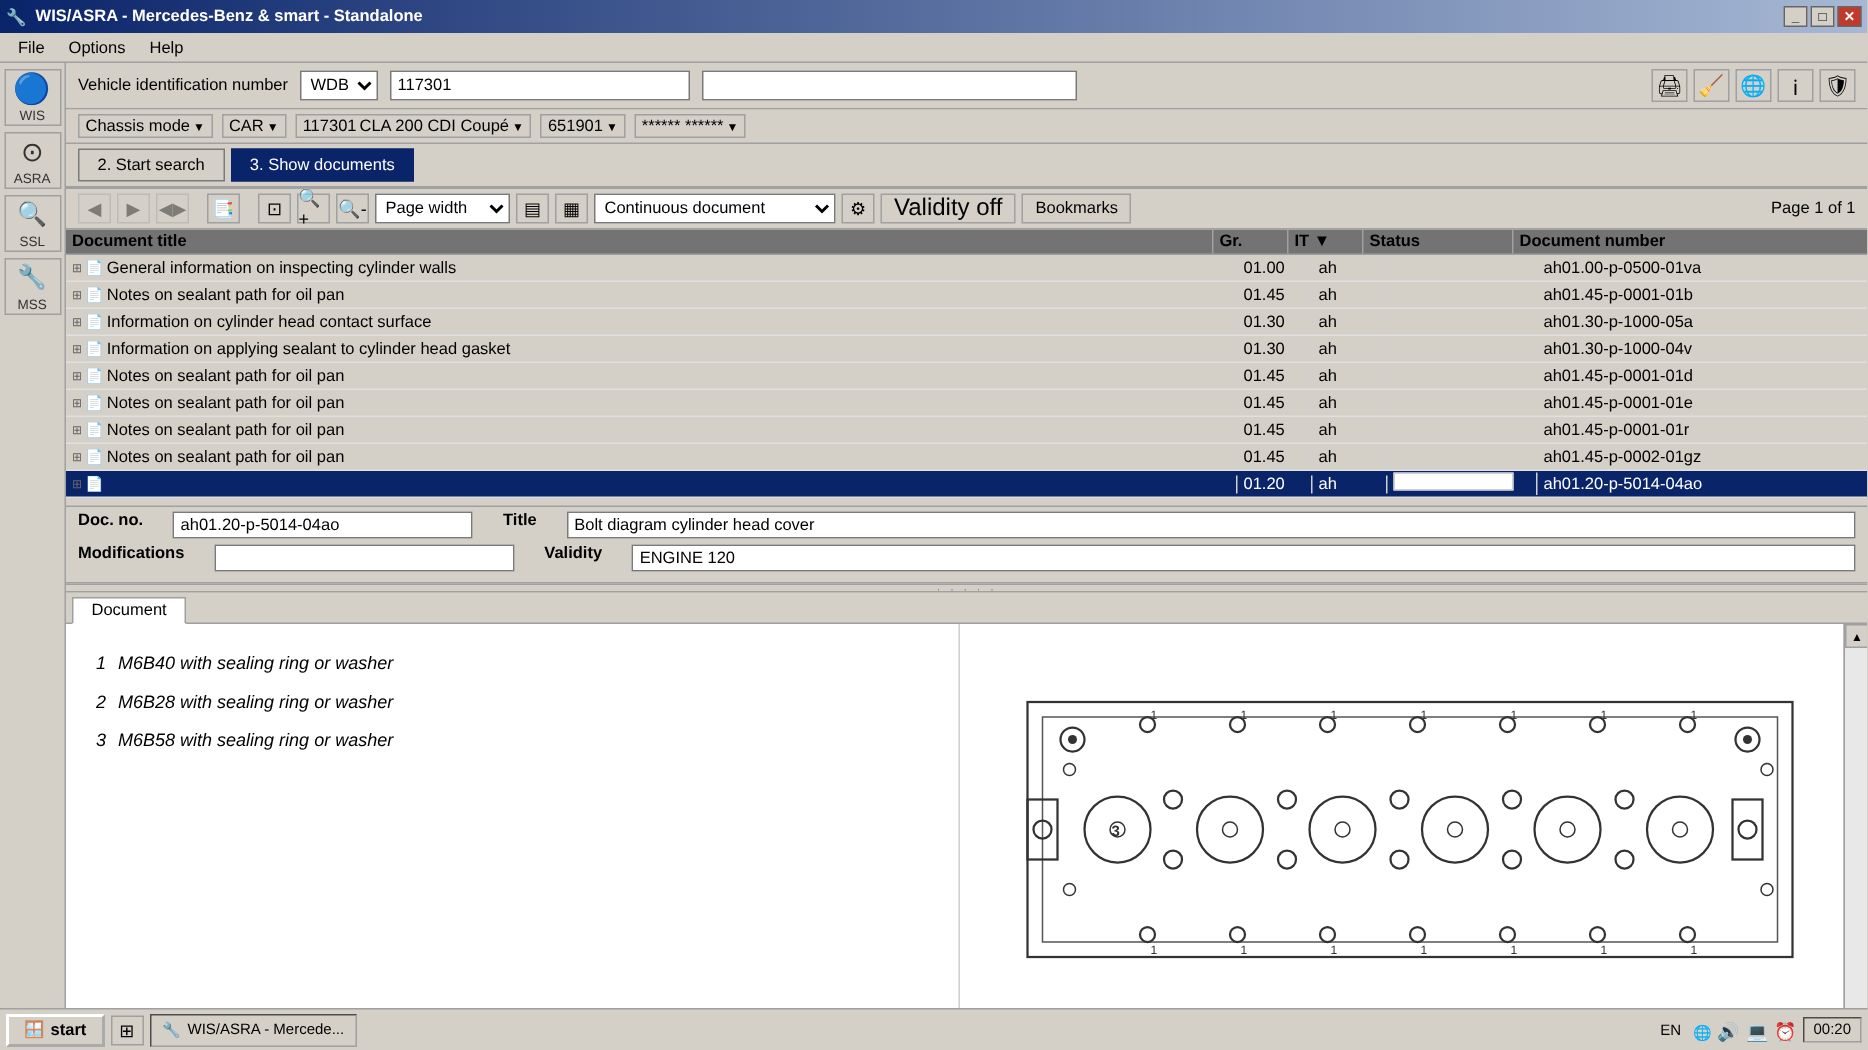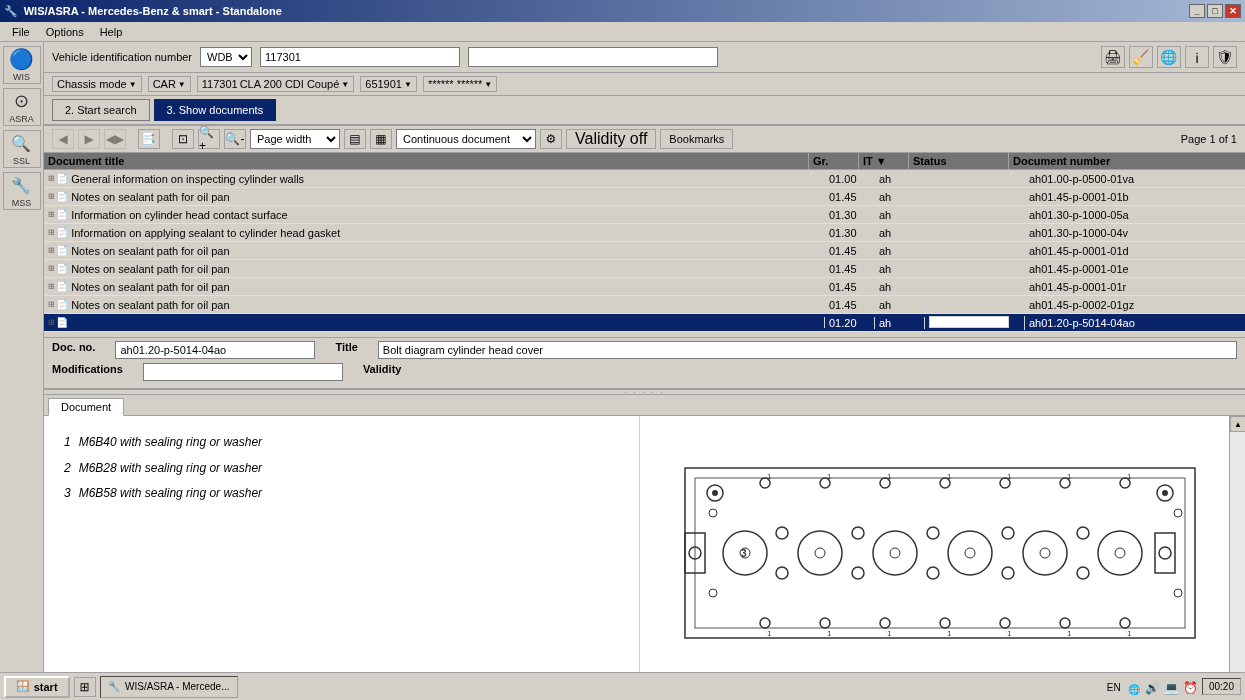--- a/index.html
+++ b/index.html
@@ -505,21 +505,21 @@
       <div class="toolbar-btn" title="Zoom out">🔍-</div>
       <select class="toolbar-select" style="width:90px;">
         <option>Page width</option>
         <option>Whole page</option>
         <option>75%</option>
         <option>100%</option>
         <option>150%</option>
       </select>
       <div class="toolbar-btn" title="Single page">▤</div>
       <div class="toolbar-btn" title="Multi page">▦</div>
-      <select class="toolbar-select" style="width:140px;">
+      <select class="toolbar-select" style="width:161px;">
         <option>Continuous document</option>
         <option>Single page</option>
       </select>
       <div class="toolbar-btn" title="Settings">⚙</div>
       <button class="validity-btn">Validity off</button>
       <button class="bookmarks-btn">Bookmarks</button>
       <span class="page-info">Page 1 of 1</span>
     </div>
 
     <div class="doc-list-container">
@@ -639,20 +639,21 @@
       <div class="doc-info-row">
         <span class="doc-info-label">Doc. no.</span>
         <div class="doc-info-value wide">ah01.20-p-5014-04ao</div>
         <span class="doc-info-label">Title</span>
         <div class="doc-info-value xwide">Bolt diagram cylinder head cover</div>
       </div>
       <div class="doc-info-row">
         <span class="doc-info-label">Modifications</span>
         <div class="doc-info-value modifications"></div>
         <span class="doc-info-label">Validity</span>
+        <div class="doc-info-value validity">ENGINE 120</div>
       </div>
     </div>
 
     <div class="resizer">
       <span class="resizer-dots">· · · · ·</span>
     </div>
 
     <div class="doc-viewer-container">
       <div class="doc-tab-bar">
         <div class="doc-tab active">Document</div>

